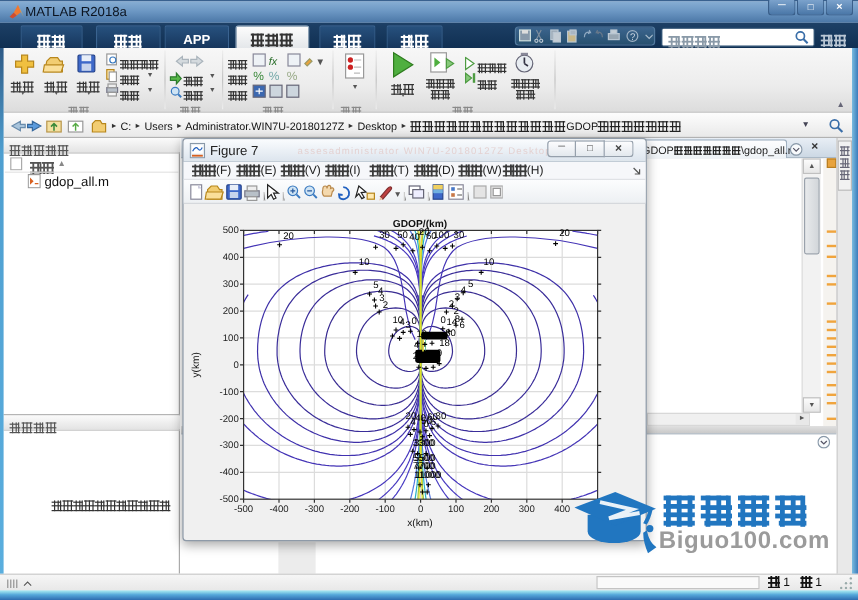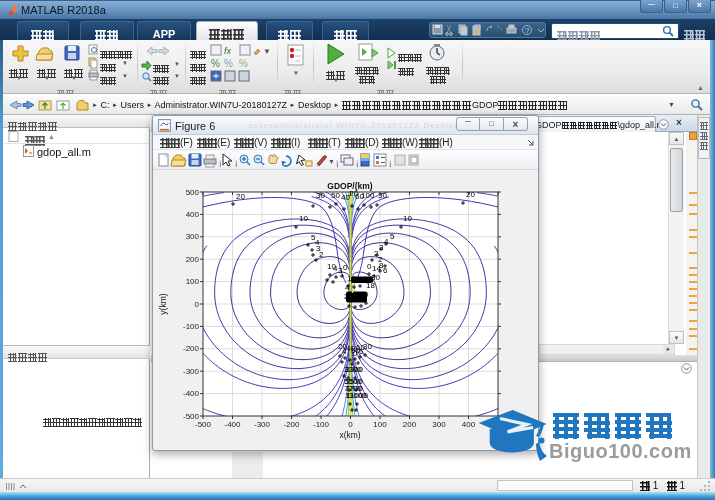--- a/index.html
+++ b/index.html
@@ -272,21 +272,21 @@
 <div class="a" style="left:710px;top:40px;width:5px;height:438px;background:linear-gradient(90deg,#7abce0,#3c7cba)"></div>
 <div class="a" style="left:0;top:492px;width:715px;height:8px;background:linear-gradient(#96dcec 0,#96dcec 12%,#55a8da 45%,#2e6cb0 100%)"></div>
 <div class="a" style="left:152px;top:115px;width:387px;height:336px;background:#f0f0f0;border:1px solid #8e9aa8;border-radius:3px;box-shadow:0 3px 10px rgba(0,0,0,0.35)"></div>
 <div class="a" style="left:153px;top:116px;width:385px;height:19px;background:linear-gradient(#fafcfe,#dde5ee);border-radius:3px 3px 0 0;border-bottom:1px solid #c2ccd6"></div>
 <svg class="a" style="left:158px;top:119px" width="13" height="13" viewBox="0 0 13 13">
     <rect x="0.5" y="0.5" width="12" height="12" fill="#e8edf2" stroke="#8898a8"></rect>
     <rect x="2" y="2" width="9" height="7" fill="#fff"></rect>
     <path d="M2.5 7 Q5 2.5 7 5 T 10.5 4" fill="none" stroke="#2060c0" stroke-width="1"></path>
     <rect x="2" y="10" width="9" height="1.5" fill="#d86020"></rect>
   </svg>
-<div class="tx" style="left:175px;top:120px;font-size:11px;color:#222">Figure 6</div>
+<div class="tx" style="left:175px;top:120px;font-size:11px;color:#222">Figure 7</div>
 <div class="tx" style="left:248px;top:121px;font-size:8px;color:#e4d2d2;letter-spacing:1px">assesadministrator WIN7U-20180127Z Desktop filan</div>
 <div class="a" style="left:456px;top:117px;display:flex">
 <div style="width:24px;height:14px;background:linear-gradient(#fdfdfe,#e3e8ee);border:1px solid #96a0ac;text-align:center;color:#444;border-radius:3px 0 0 3px;font-size:8px;line-height:8px">─</div>
 <div style="width:24px;height:14px;background:linear-gradient(#fdfdfe,#e3e8ee);border:1px solid #96a0ac;text-align:center;color:#444;border-left:none;font-size:8px;line-height:12px">□</div>
 <div style="width:24px;height:14px;background:linear-gradient(#fdfdfe,#e3e8ee);border:1px solid #96a0ac;text-align:center;color:#444;border-left:none;border-radius:0 3px 3px 0;font-size:10px;font-weight:bold;line-height:14px">×</div>
   </div>
 <div class="a" style="left:153px;top:135px;width:385px;height:15px;background:#f6f7fa;border-bottom:1px solid #e0e2e6"></div>
 <div class="tx" style="left:160px;top:137px;font-size:10px;color:#222"><b class="c2" style="width:10px;height:10px;color:#3a3a3a;margin-right:0px"></b><b class="cn" style="width:10px;height:10px;color:#3a3a3a;margin-right:0px"></b>(F)</div>
 <div class="tx" style="left:197px;top:137px;font-size:10px;color:#222"><b class="c2" style="width:10px;height:10px;color:#3a3a3a;margin-right:0px"></b><b class="cn" style="width:10px;height:10px;color:#3a3a3a;margin-right:0px"></b>(E)</div>
 <div class="tx" style="left:234px;top:137px;font-size:10px;color:#222"><b class="c2" style="width:10px;height:10px;color:#3a3a3a;margin-right:0px"></b><b class="cn" style="width:10px;height:10px;color:#3a3a3a;margin-right:0px"></b>(V)</div>

